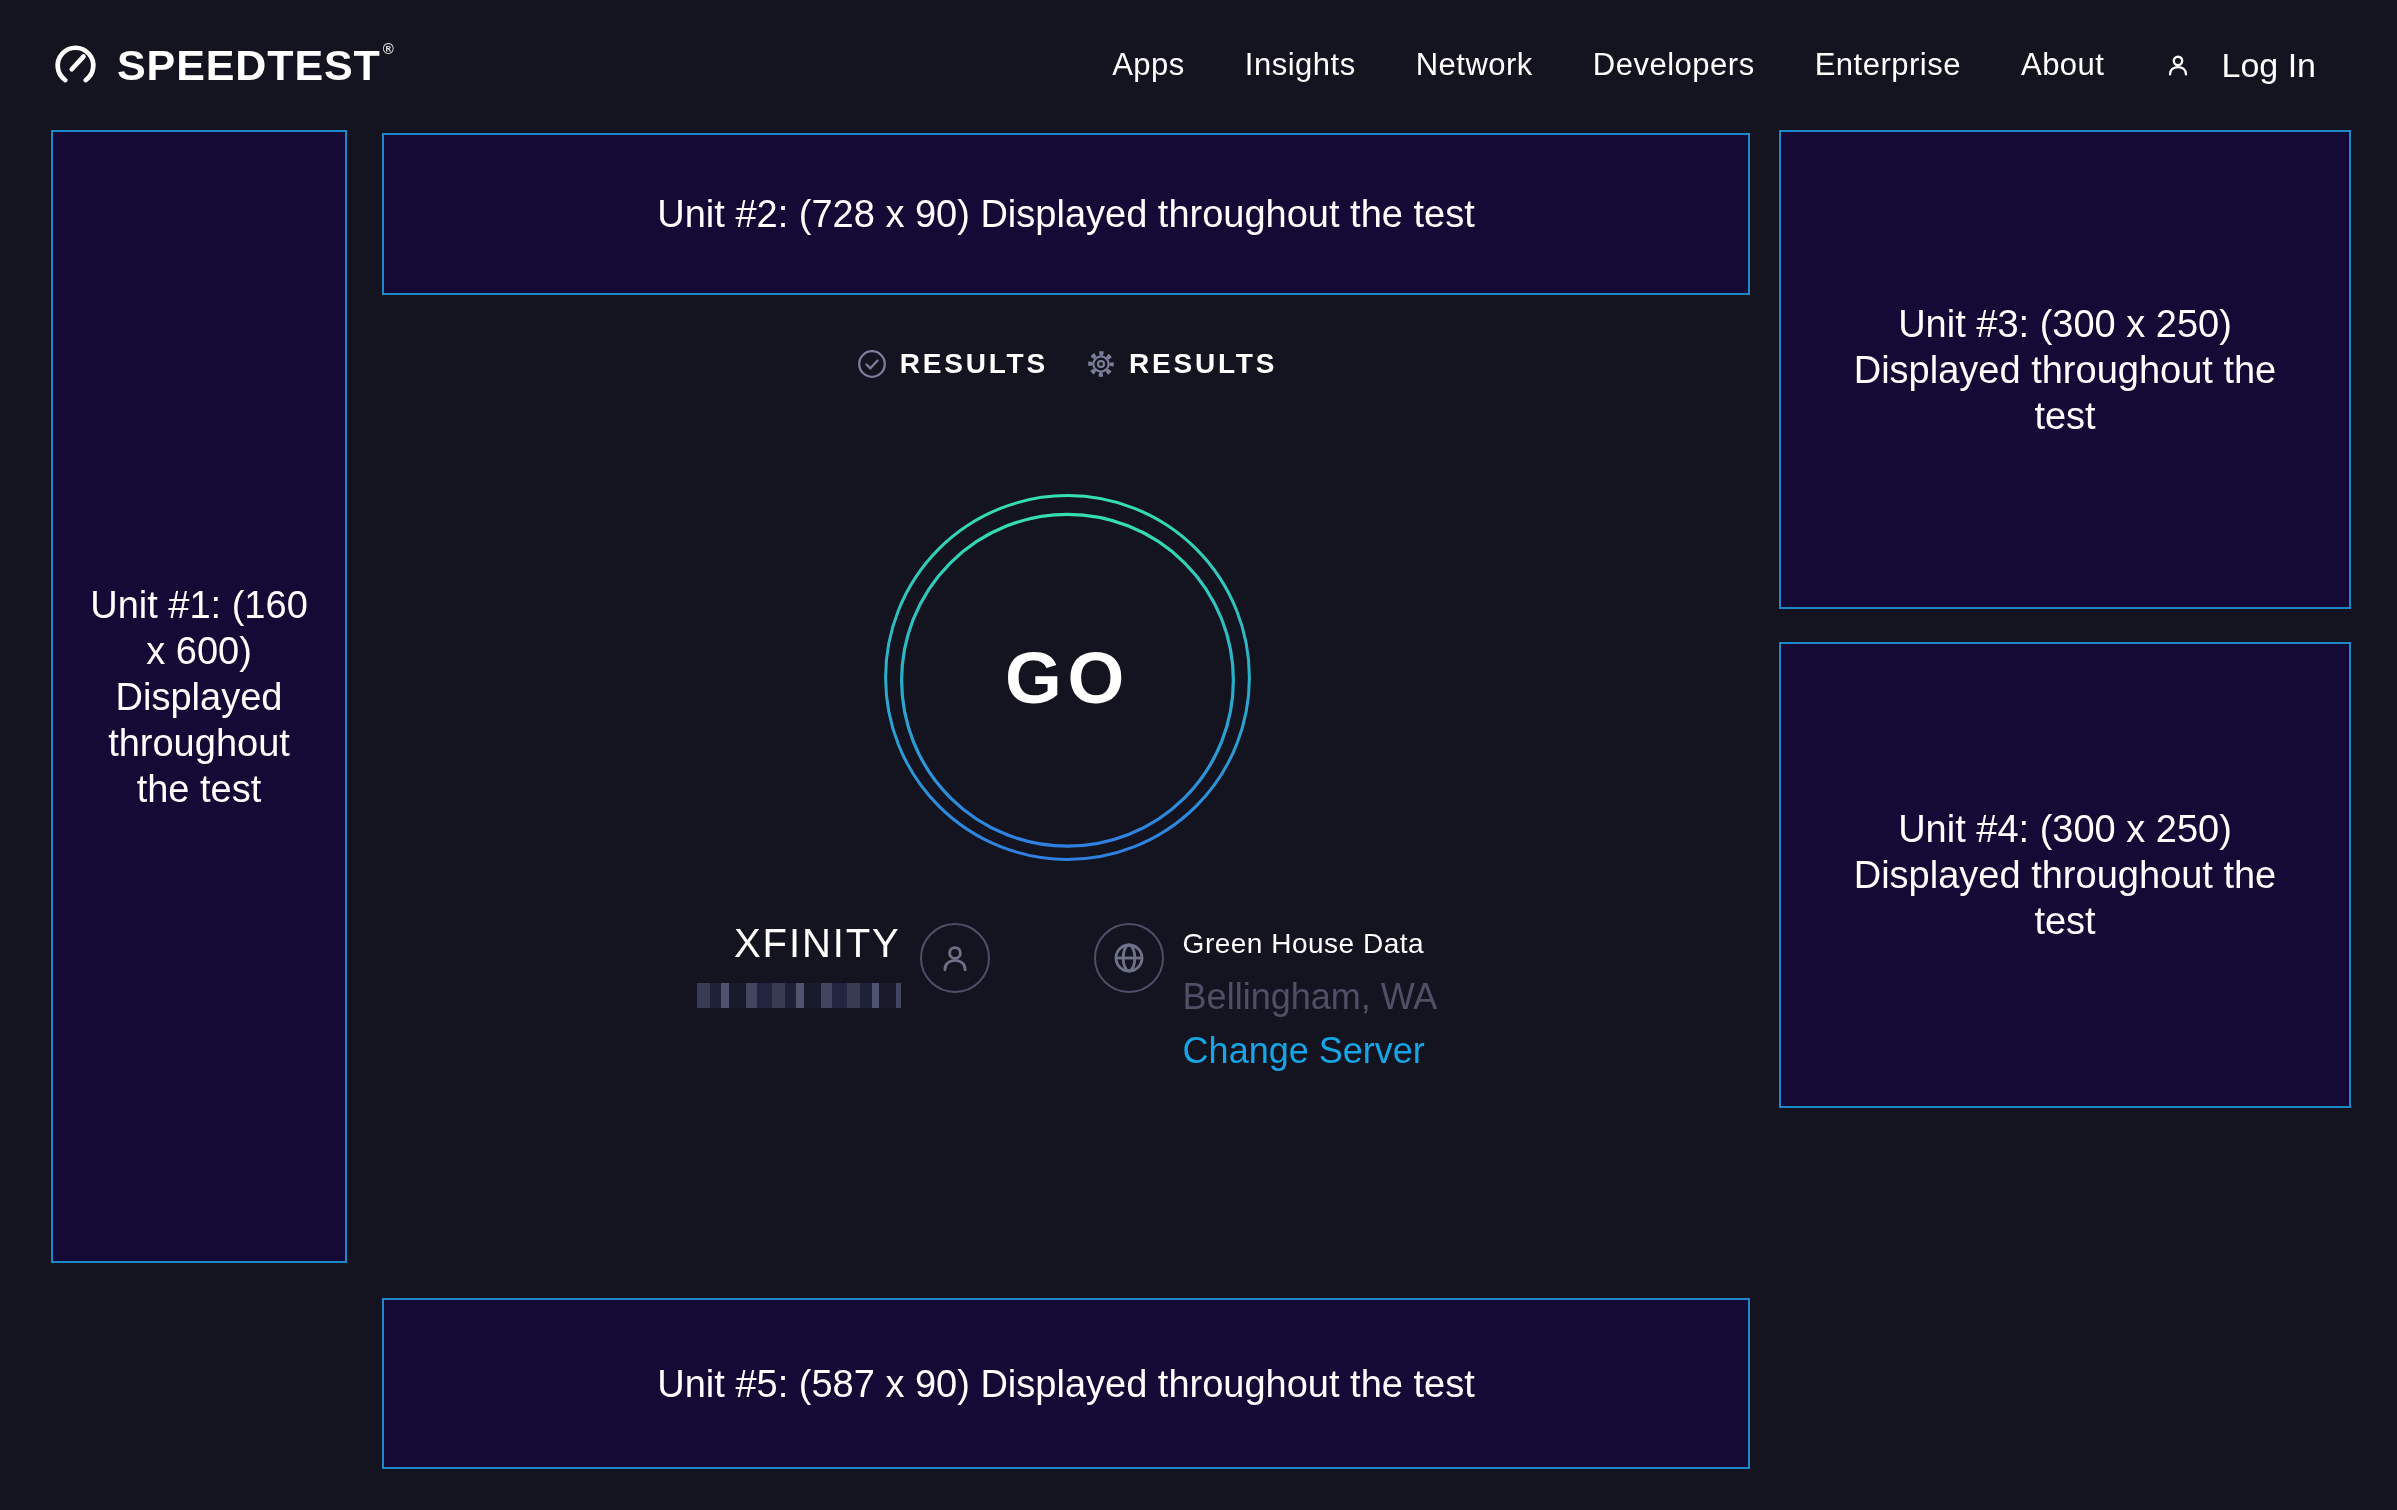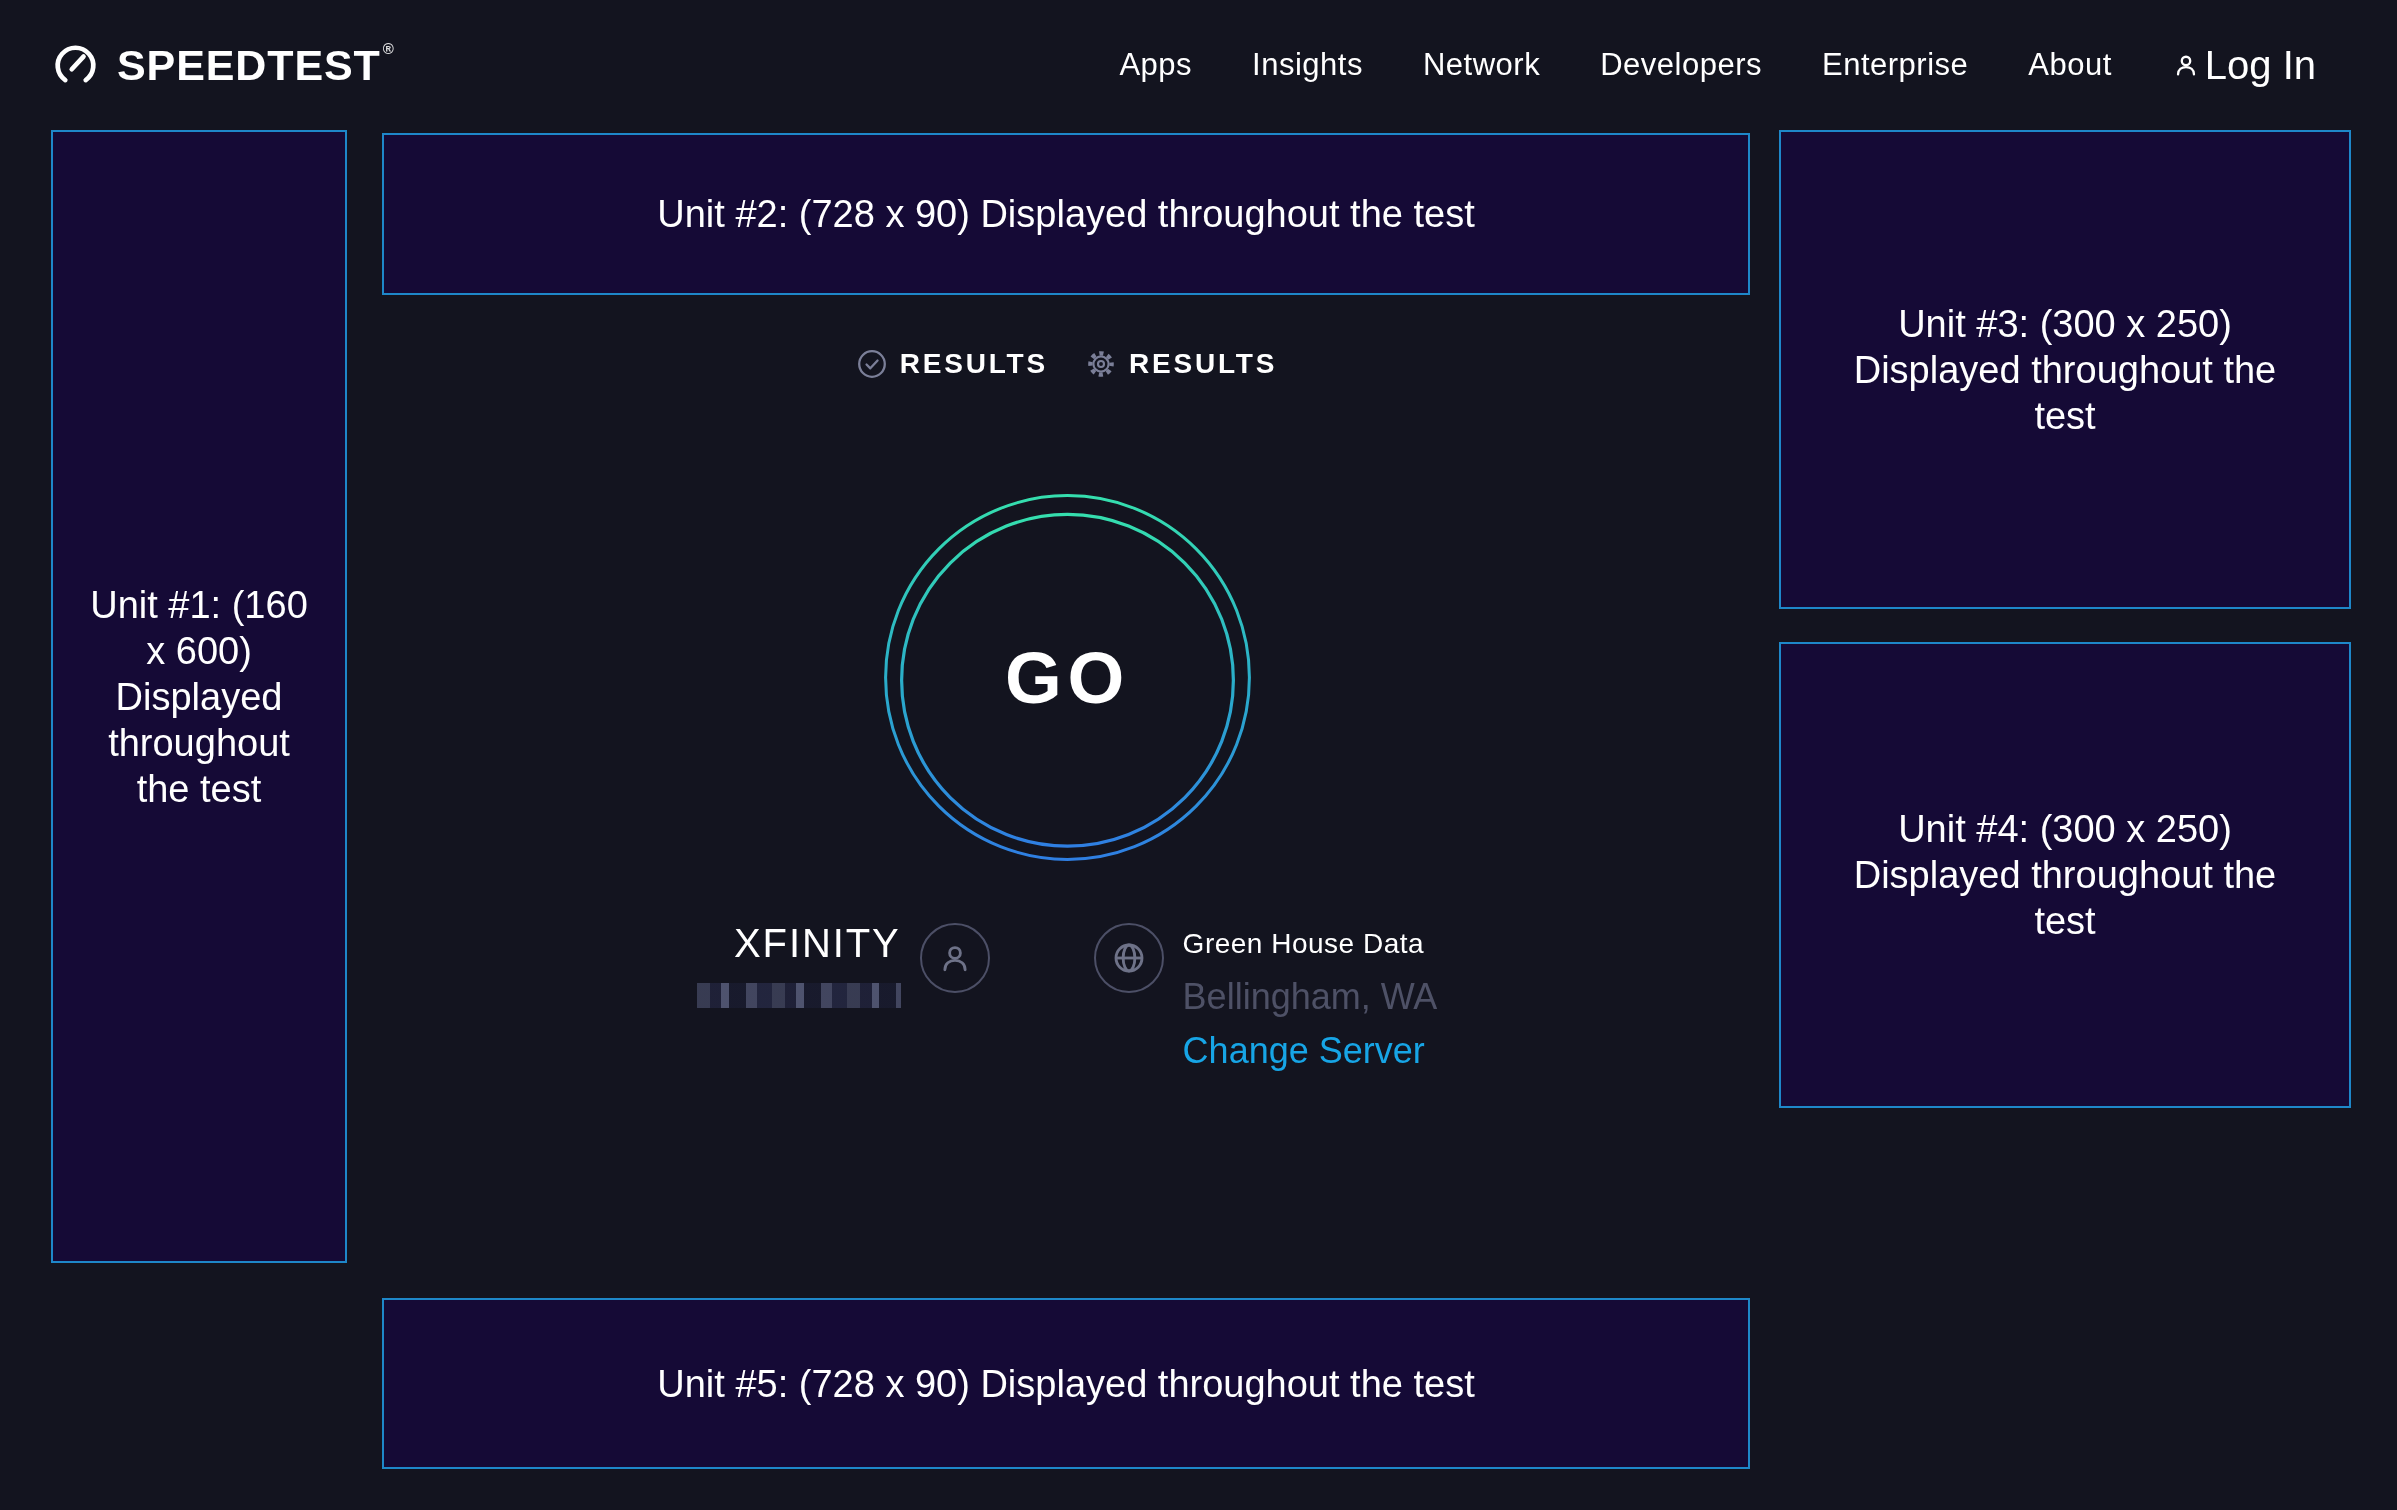--- a/index.html
+++ b/index.html
@@ -13,21 +13,21 @@
   .topnav{
     position:absolute;top:0;left:0;width:2397px;height:130px;
     display:flex;align-items:center;justify-content:space-between;
     padding:0 81px 0 53px;box-sizing:border-box;
   }
   .logo{display:flex;align-items:center;gap:19px;color:#fff;cursor:pointer;}
   .logo-text{font-size:43px;font-weight:700;letter-spacing:0.9px;}
   .logo-tm{font-size:15px;vertical-align:26px;opacity:.85;margin-left:1.9px;}
   .nav-items{display:flex;align-items:center;gap:60px;}
   .nav-link{color:#fff;font-size:31px;letter-spacing:0.5px;cursor:pointer;text-decoration:none;}
-  .login{display:flex;align-items:center;gap:5px;color:#fff;font-size:40px;cursor:pointer;justify-content:flex-end;}
+  .login{display:flex;align-items:center;gap:29px;color:#fff;font-size:34px;cursor:pointer;justify-content:flex-end;}
   
   .ad{
     position:absolute;border:2.8px solid #1e87c9;background:#150a36;
     display:flex;align-items:center;justify-content:center;text-align:center;
     color:#fff;font-size:38px;line-height:46px;
   }
   .ad-1{left:51px;top:130px;width:292px;height:1129px;}
   .ad-1 .ad-text{max-width:222px;}
   .ad-2{left:382px;top:133px;width:1364px;height:158px;}
   .ad-3{left:1779px;top:130px;width:568px;height:475px;}
@@ -110,21 +110,21 @@
 <aside class="ad ad-2">
   <div class="ad-text">Unit #2: (728 x 90) Displayed throughout the test</div>
 </aside>
 <aside class="ad ad-3">
   <div class="ad-text">Unit #3: (300 x 250) Displayed throughout the test</div>
 </aside>
 <aside class="ad ad-4">
   <div class="ad-text">Unit #4: (300 x 250) Displayed throughout the test</div>
 </aside>
 <aside class="ad ad-5">
-  <div class="ad-text">Unit #5: (728 x 90) Displayed throughout the test</div>
+  <div class="ad-text">Unit #5: (587 x 90) Displayed throughout the test</div>
 </aside>
 
 <main class="center-col">
 
   <div class="tabs">
     <div class="tab">
       <svg width="30" height="30" viewBox="0 0 34 34">
         <circle cx="17" cy="17" r="14.5" fill="none" stroke="#7b7f98" stroke-width="2.6"></circle>
         <path d="M10.8 17.6 l4.3 4.3 l8.2-8.8" fill="none" stroke="#7b7f98" stroke-width="2.6" stroke-linecap="round" stroke-linejoin="round"></path>
       </svg>

